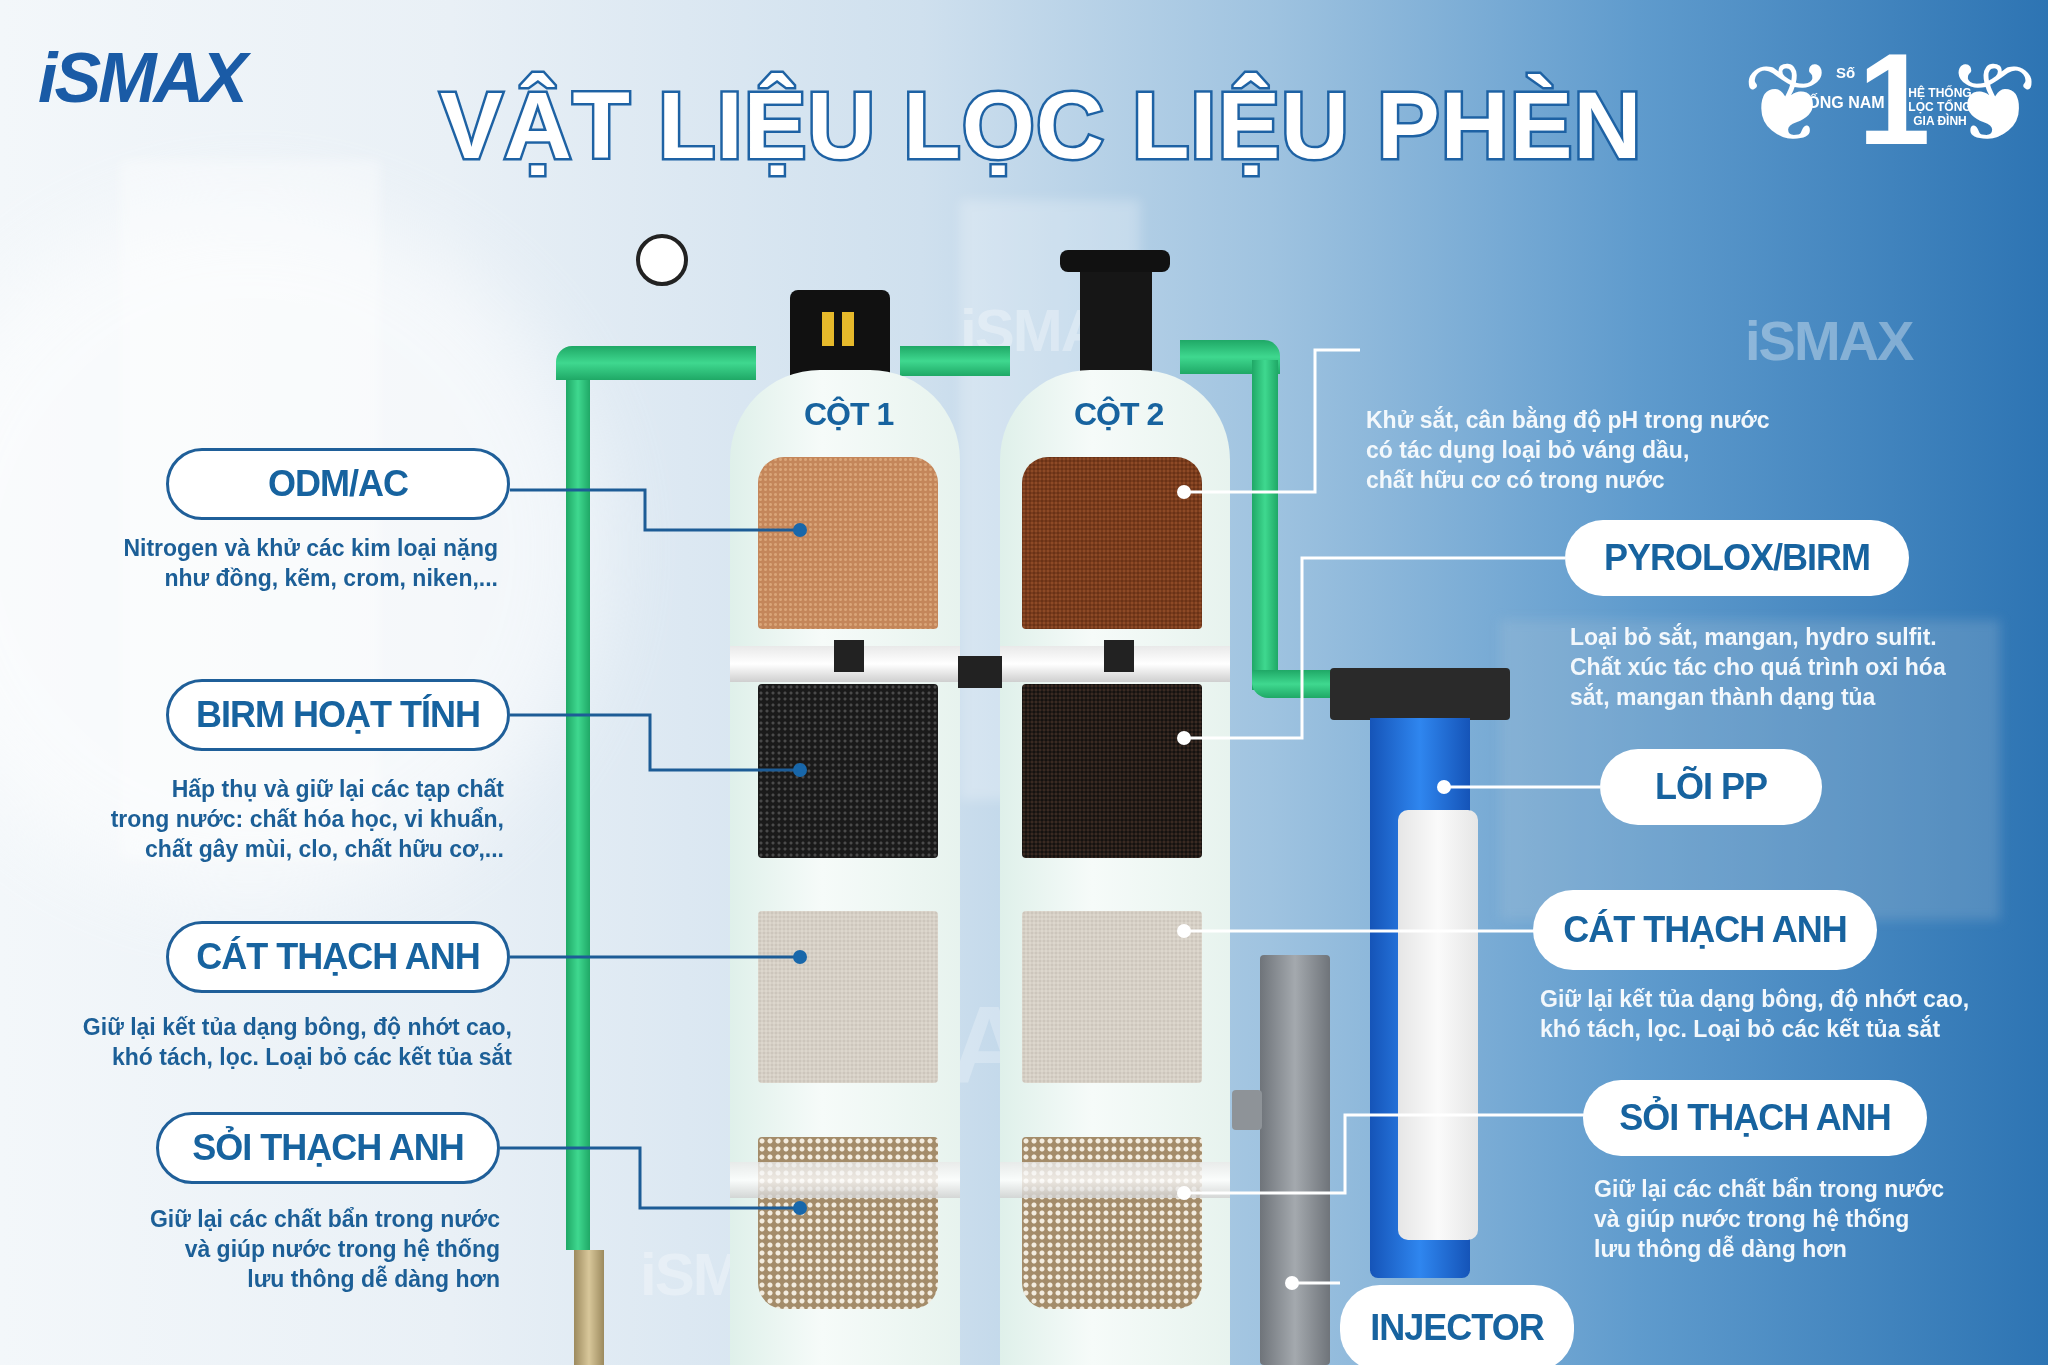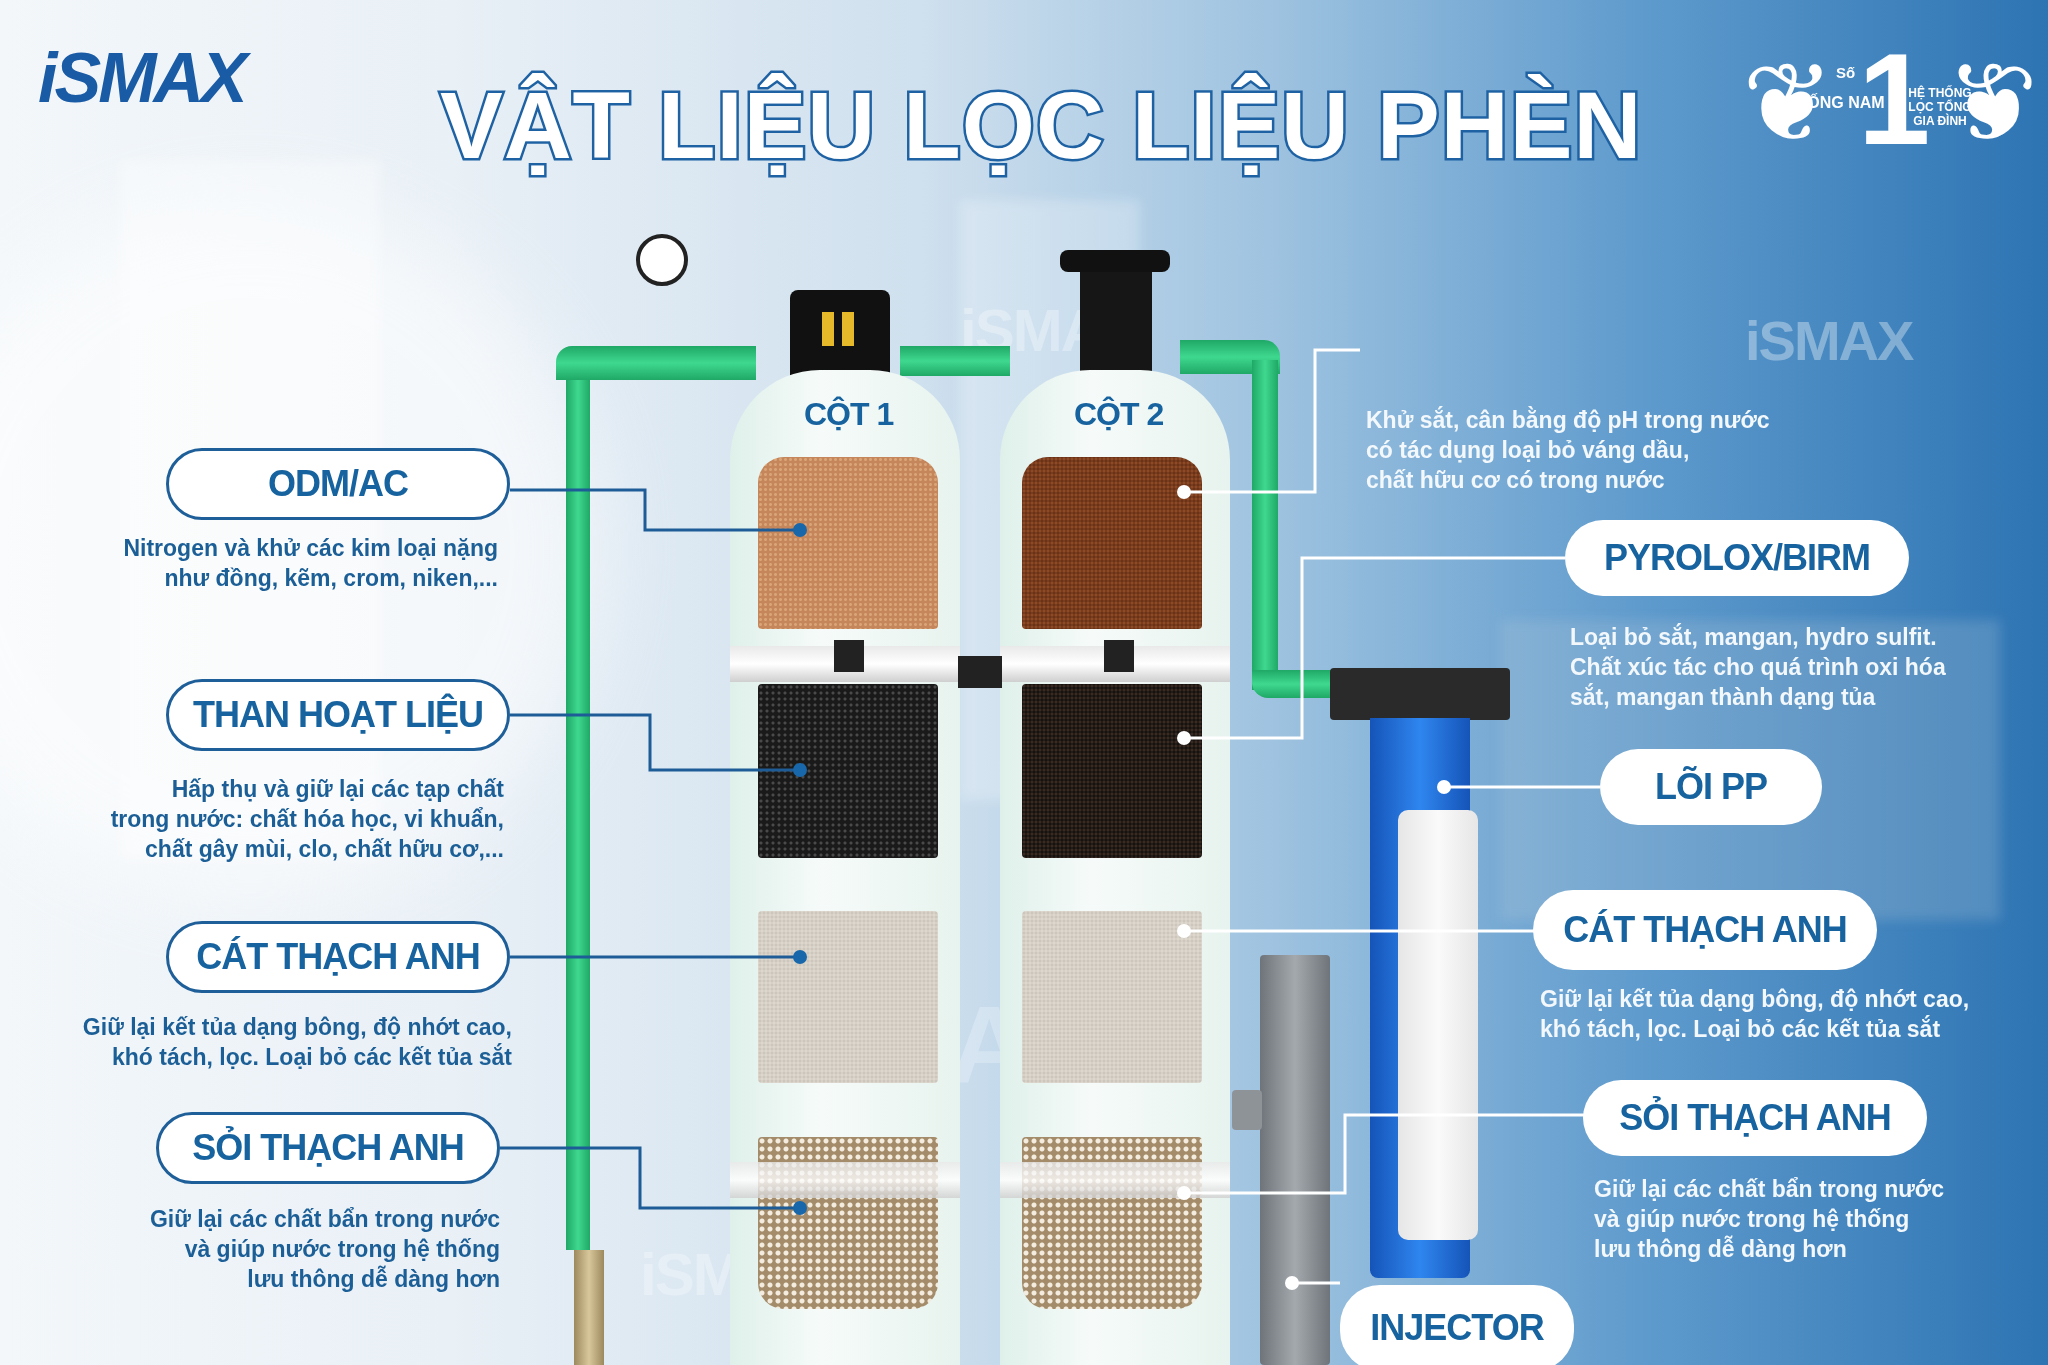--- a/index.html
+++ b/index.html
@@ -138,21 +138,21 @@
   <div class="dot" style="left:1177px;top:924px;background:#fff;"></div>
   <div class="dot" style="left:1177px;top:1186px;background:#fff;"></div>
   <div class="dot" style="left:1285px;top:1276px;background:#fff;"></div>
 
   <div class="pill left" style="left:166px;top:448px;width:344px;">ODM/AC</div>
   <div class="desc left" style="left:20px;top:533px;width:478px;">
     <div>Nitrogen và  khử các kim loại nặng</div>
     <div>như đồng, kẽm, crom, niken,...</div>
   </div>
 
-  <div class="pill left" style="left:166px;top:679px;width:344px;">THAN HOẠT LIỆU</div>
+  <div class="pill left" style="left:166px;top:679px;width:344px;">BIRM HOẠT TÍNH</div>
   <div class="desc left" style="left:20px;top:774px;width:484px;">
     <div>Hấp thụ và giữ lại các tạp chất</div>
     <div>trong nước: chất hóa học, vi khuẩn,</div>
     <div>chất gây mùi, clo, chất hữu cơ,...</div>
   </div>
 
   <div class="pill left" style="left:166px;top:921px;width:344px;">CÁT THẠCH ANH</div>
   <div class="desc left" style="left:10px;top:1012px;width:502px;">
     <div>Giữ lại kết tủa dạng bông, độ nhớt cao,</div>
     <div>khó tách, lọc. Loại bỏ các kết tủa sắt</div>

